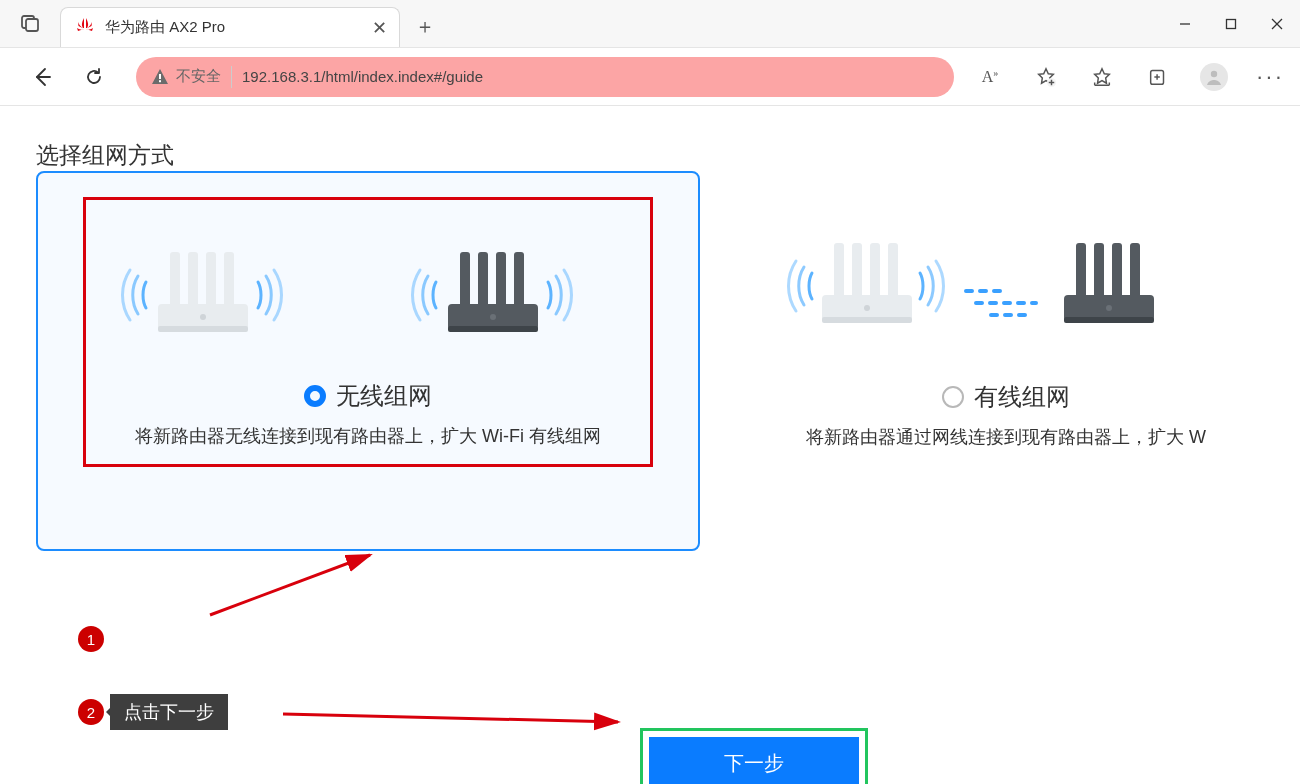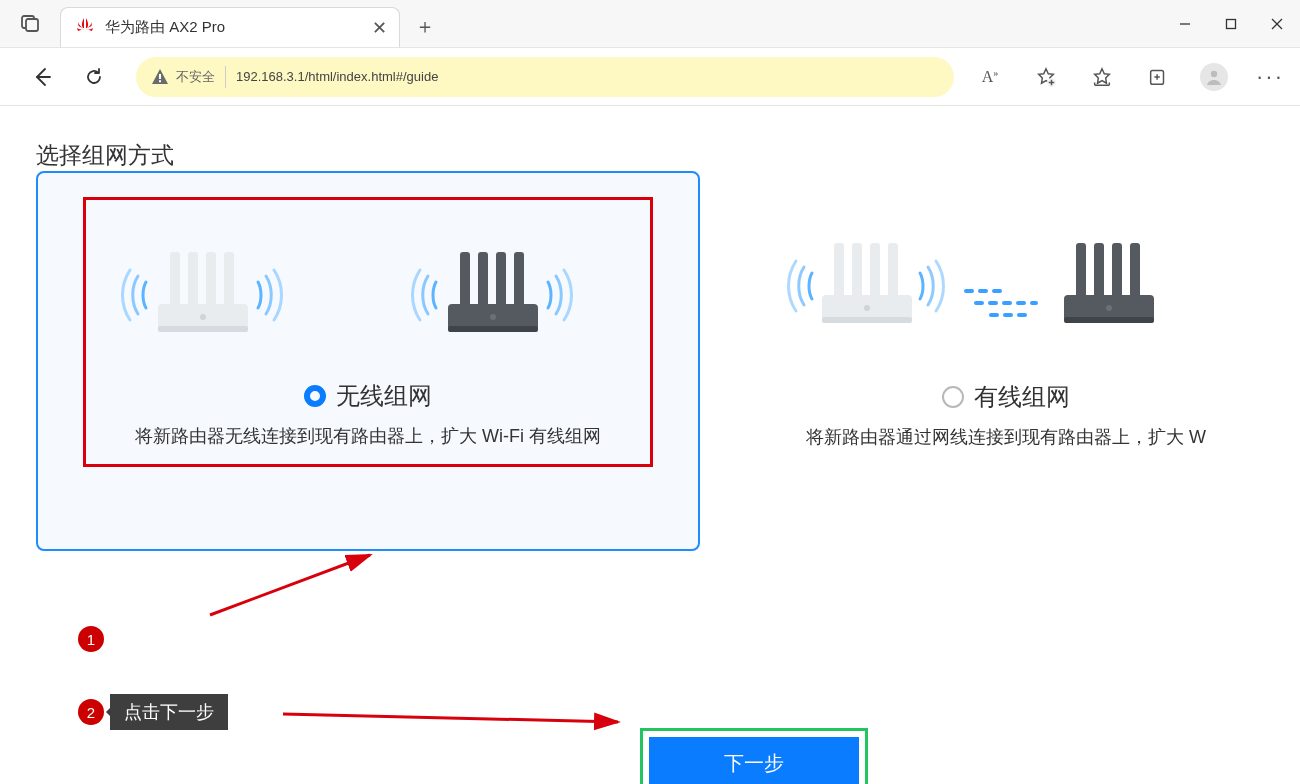--- a/index.html
+++ b/index.html
@@ -27,22 +27,22 @@
   .win-controls { position:absolute; right:0; top:0; height:48px; display:flex; }
   .win-controls > div { width:46px; display:flex; align-items:center; justify-content:center; color:#333; font-size:14px; }
 
   .navbar {
     height:58px; background:#fff; border-bottom:1px solid #e5e5e5;
     display:flex; align-items:center; padding:0 8px 0 22px;
   }
   .navbtn { width:40px; height:40px; display:flex; align-items:center; justify-content:center; color:#555; border-radius:4px;}
   .navbtn + .navbtn { margin-left:12px; }
   .omnibox {
-    flex:1; height:40px; margin:0 14px 0 22px; background:#fef9c3; border-radius:20px;
-    display:flex; align-items:center; padding:0 14px; color:#666; font-size:13px;
+    flex:1; height:40px; margin:0 14px 0 22px; background:#fca5a5; border-radius:20px;
+    display:flex; align-items:center; padding:0 14px; color:#666; font-size:15px;
   }
   .omnibox .insecure { display:flex; align-items:center; margin-right:6px; }
   .omnibox .sep { width:1px; height:22px; background:#ccc; margin:0 10px; }
   .omnibox .url { color:#444; }
   .right-icons { display:flex; align-items:center; }
   .right-icons .navbtn { width:44px; }
   .avatar { width:28px; height:28px; border-radius:50%; background:#e6e6e6; display:flex; align-items:center; justify-content:center; }
   .dots { font-size:22px; letter-spacing:2px; }
 
   
@@ -168,21 +168,21 @@
   <div class="omnibox">
     <span class="insecure">
       <svg width="20" height="20" viewBox="0 0 20 20">
           <path d="M10 2 L18 17 H2 Z" fill="#6b6b6b"></path>
           <rect x="9" y="7" width="2" height="5" fill="#fff"></rect>
           <rect x="9" y="13.2" width="2" height="2" fill="#fff"></rect>
         </svg>
     </span>
     <span>不安全</span>
     <span class="sep"></span>
-    <span class="url">192.168.3.1/html/index.html#/guide</span>
+    <span class="url">192.168.3.1/html/index.index#/guide</span>
   </div>
 
   <div class="right-icons">
     <div class="navbtn">
         <span style="font-size:16px;font-family:serif;">A<sup style="font-size:10px;">»</sup></span>
       </div>
     <div class="navbtn">
       <svg width="22" height="22" viewBox="0 0 24 24">
           <path d="M12 3l2.5 5.5L20 9l-4 4 .9 5.8L12 16l-4.9 2.8L8 13 4 9l5.5-.5z" fill="none" stroke="#555" stroke-width="1.6"></path>
           <circle cx="18" cy="18" r="5" fill="#f5f5f5"></circle>

